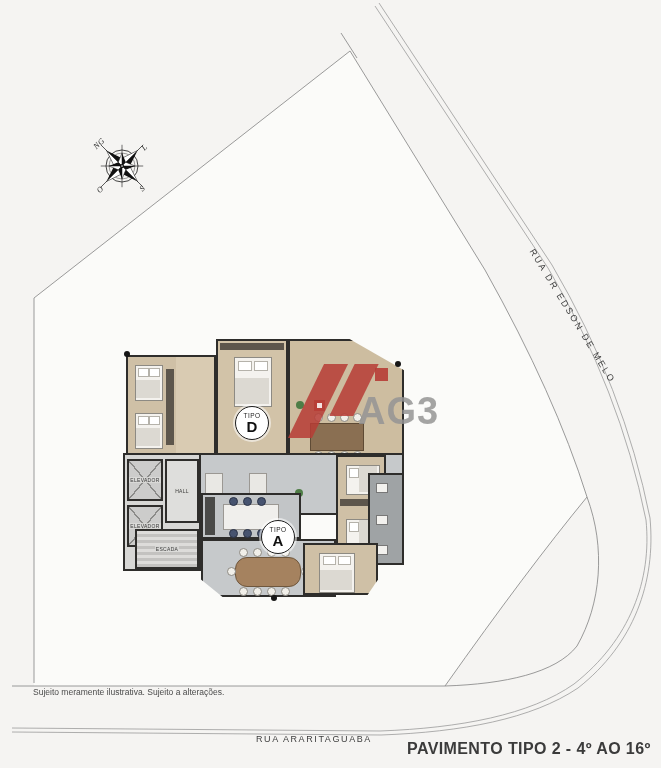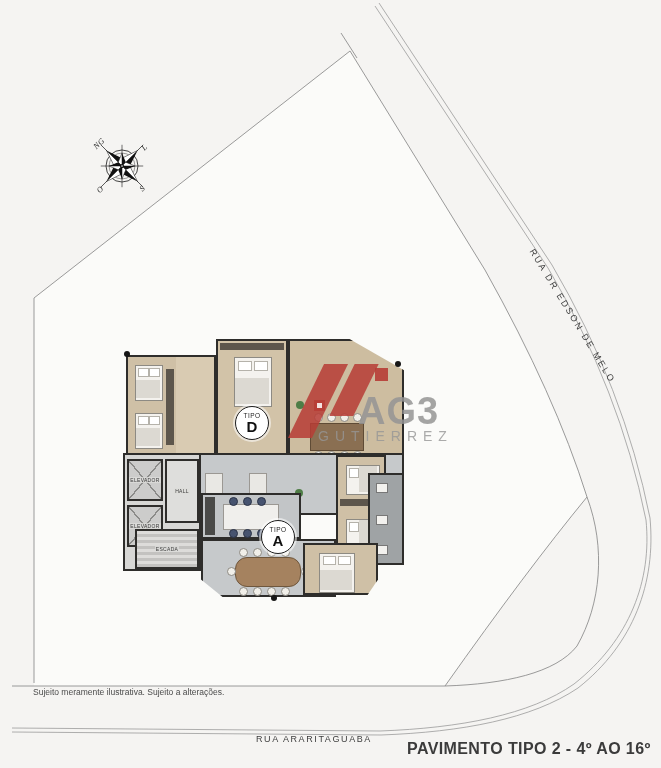--- a/index.html
+++ b/index.html
@@ -268,17 +268,16 @@
 </div>
 
 <div id="watermark" class="abs">
   <div class="wm-bar" style="left:28px;top:8px;width:24px;height:74px;"></div>
   <div class="wm-bar" style="left:64px;top:8px;width:24px;height:52px;"></div>
   <div class="wm-sq" style="left:97px;top:12px;width:13px;height:13px;"></div>
   <div class="wm-sq" style="left:36px;top:44px;width:11px;height:11px;">
     <div style="position:absolute;left:3px;top:3px;width:5px;height:5px;background:#fff;opacity:.85;"></div>
   </div>
   <div class="wm-brand" style="left:80px;top:40px;">AG3</div>
-  <div class="wm-name" style="left:40px;top:72px;">GUTIERREZ</div>
 </div>
 
 <div id="disclaimer" class="abs">Sujeito meramente ilustrativa. Sujeito a alterações.</div>
 <div id="plan-title" class="abs">PAVIMENTO TIPO 2 - 4º AO 16º</div>
 
 </body></html>

